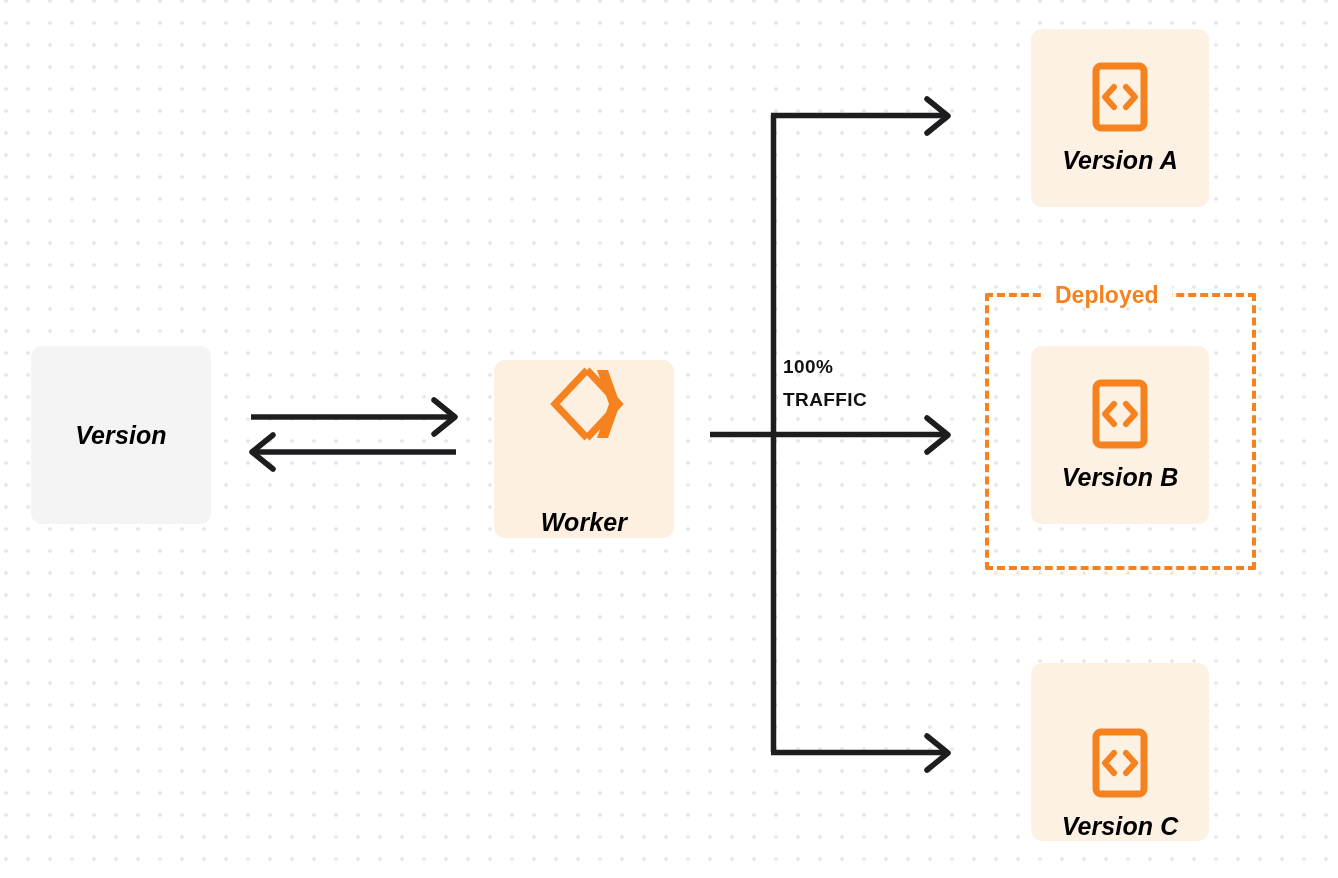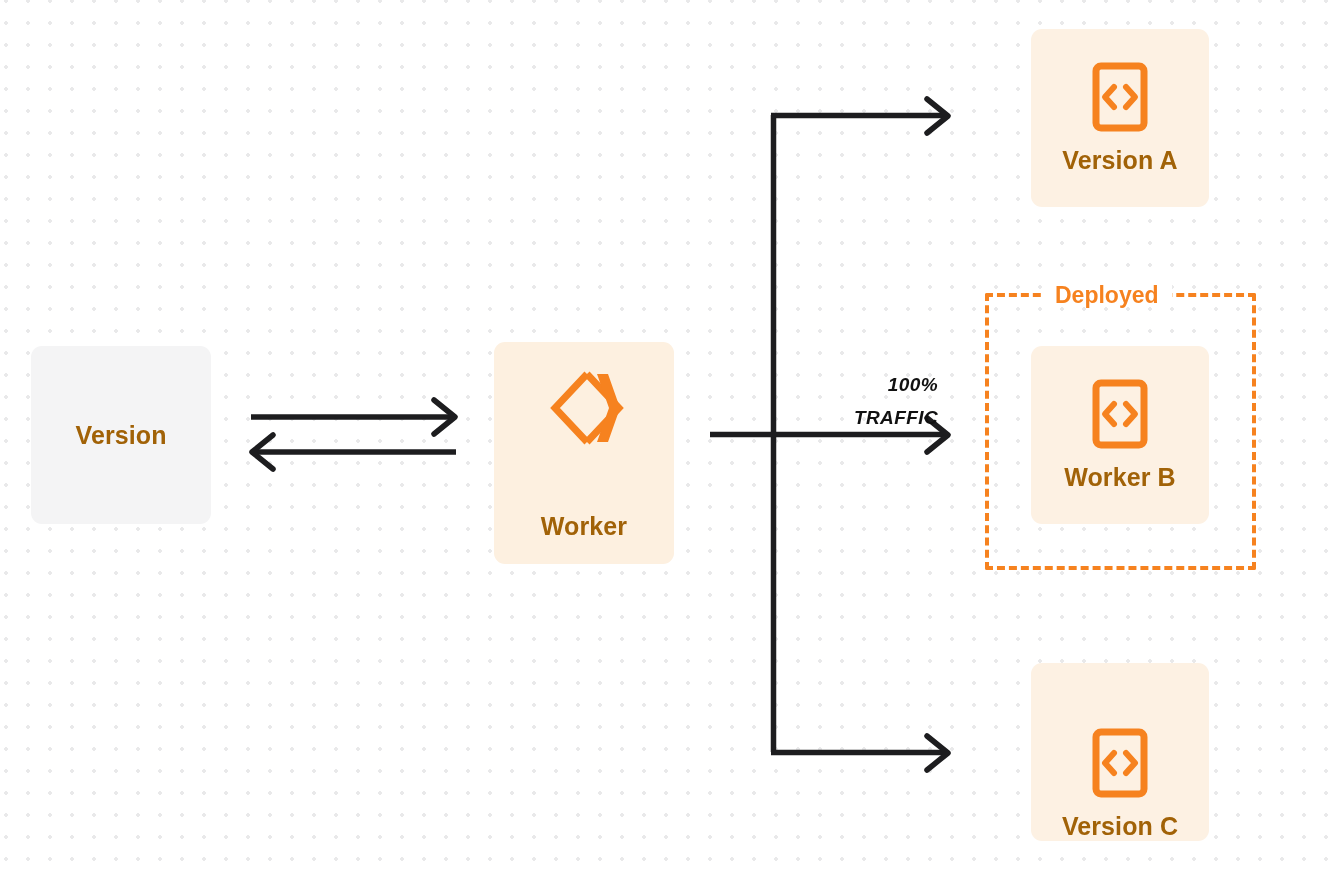--- a/index.html
+++ b/index.html
@@ -27,41 +27,42 @@
     position: absolute;
     box-sizing: border-box;
     border-radius: 11px;
     display: flex;
     flex-direction: column;
     align-items: center;
     justify-content: center;
   }
   .node-label {
     font-weight: bold;
-    color: #a16207;
+    color: #000000;
     letter-spacing: .1px;
     white-space: nowrap;
+    font-style: italic;
   }
 
   
   #client-node {
     left: 31px;
     top: 346px;
     width: 180px;
     height: 178px;
     background: #f4f4f5;
   }
   #client-node .node-label { font-size: 25px; }
 
   
   #worker-node {
     left: 494px;
-    top: 342px;
+    top: 360px;
     width: 180px;
-    height: 222px;
+    height: 178px;
     background: #fdf0e0;
     gap: 46px;
   }
   #worker-node .node-label {
     font-size: 25px;
     margin-top: 16px;
   }
 
   
   .version-node {
@@ -101,30 +102,29 @@
     font-size: 23px;
     font-weight: bold;
     line-height: 24px;
     white-space: nowrap;
   }
 
   
   #traffic-label {
     position: absolute;
     left: 783px;
-    top: 368px;
+    top: 350px;
     width: 155px;
-    text-align: right;
+    text-align: left;
     color: #111111;
     font-size: 19px;
     font-weight: bold;
     line-height: 33px;
     letter-spacing: .4px;
     background: transparent;
-    font-style: italic;
   }
 
   
   #wires {
     position: absolute;
     left: 0;
     top: 0;
     width: 1338px;
     height: 878px;
     pointer-events: none;
@@ -208,21 +208,21 @@
   <div id="version-b-node" class="node version-node">
     <div class="icon-box">
       <svg width="56" height="70" viewBox="0 0 56 70" xmlns="http://www.w3.org/2000/svg">
         <rect x="4" y="4" width="48" height="62" rx="5" ry="5" fill="none" stroke="#f6821f" stroke-width="7"></rect>
         <g fill="none" stroke="#f6821f" stroke-width="6" stroke-linecap="round" stroke-linejoin="round">
           <polyline points="22,25 13,35 22,45"></polyline>
           <polyline points="34,25 43,35 34,45"></polyline>
         </g>
       </svg>
     </div>
-    <div class="node-label">Worker B</div>
+    <div class="node-label">Version B</div>
   </div>
 
   <div id="version-c-node" class="node version-node">
     <div class="icon-box">
       <svg width="56" height="70" viewBox="0 0 56 70" xmlns="http://www.w3.org/2000/svg">
         <rect x="4" y="4" width="48" height="62" rx="5" ry="5" fill="none" stroke="#f6821f" stroke-width="7"></rect>
         <g fill="none" stroke="#f6821f" stroke-width="6" stroke-linecap="round" stroke-linejoin="round">
           <polyline points="22,25 13,35 22,45"></polyline>
           <polyline points="34,25 43,35 34,45"></polyline>
         </g>

